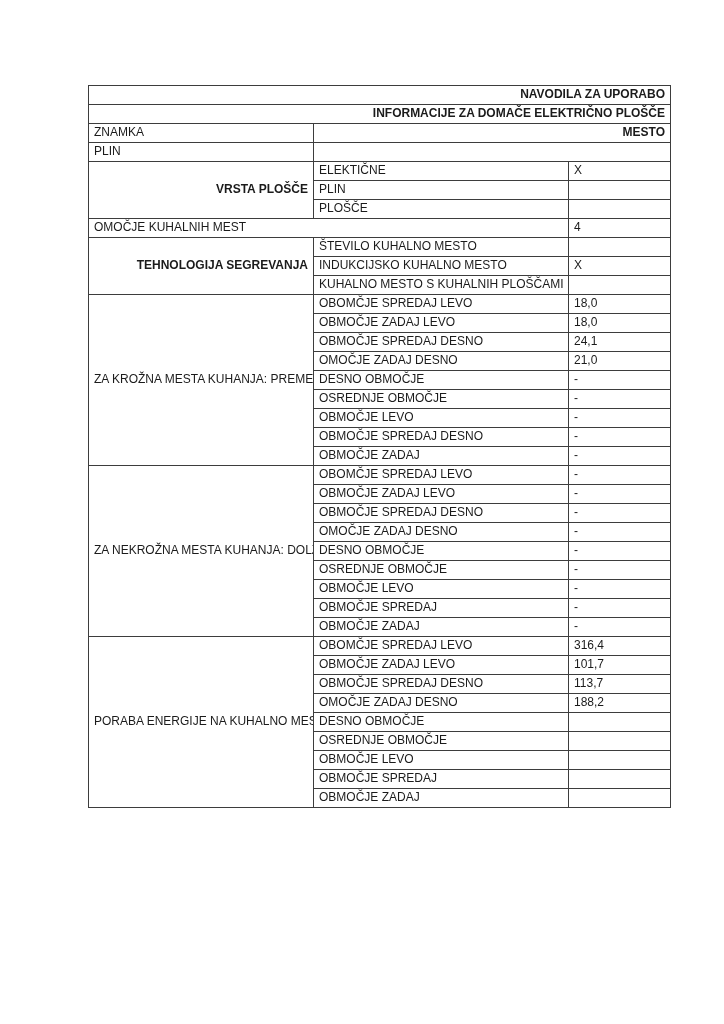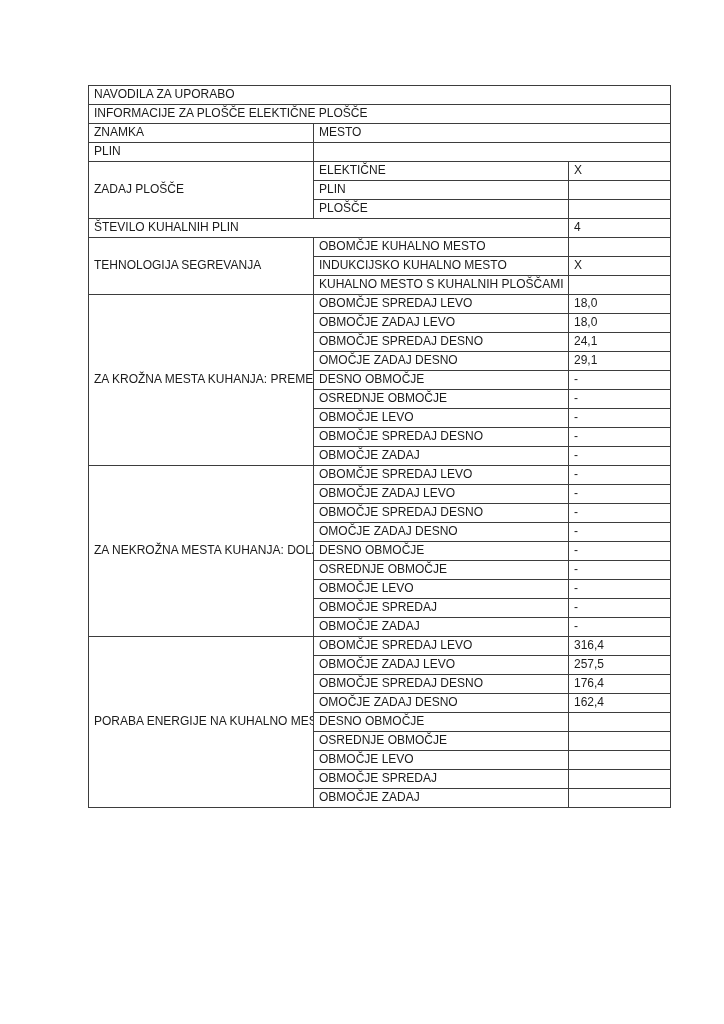--- a/index.html
+++ b/index.html
@@ -26,21 +26,21 @@
   }
   table.doc-table td {
     border: 1px solid #3d3d3d;
     height: 19px;
     padding: 0 5px;
     vertical-align: middle;
     white-space: nowrap;
     overflow: hidden;
     line-height: 1.15;
   }
-  td.center { text-align: left; }
+  td.center { text-align: right; font-weight: bold; }
   td.wrap {
     white-space: normal;
     text-align: center;
     padding: 0 4px;
     line-height: 1.3;
   }
   td.value-cell { text-align: left; }
 </style>
 </head>
 <body>
@@ -49,50 +49,50 @@
   <colgroup>
     <col style="width:225px">
     <col style="width:255px">
     <col style="width:102px">
   </colgroup>
   <tbody>
     <tr>
       <td colspan="3" class="center">NAVODILA ZA UPORABO</td>
     </tr>
     <tr>
-      <td colspan="3" class="center">INFORMACIJE ZA PLOŠČE ELEKTIČNE PLOŠČE</td>
+      <td colspan="3" class="center">INFORMACIJE ZA DOMAČE ELEKTRIČNO PLOŠČE</td>
     </tr>
     <tr>
       <td>ZNAMKA</td>
       <td colspan="2" class="center">MESTO</td>
     </tr>
     <tr>
       <td>PLIN</td>
       <td colspan="2"></td>
     </tr>
     <tr>
-      <td rowspan="3" class="center">ZADAJ PLOŠČE</td>
+      <td rowspan="3" class="center">VRSTA PLOŠČE</td>
       <td>ELEKTIČNE</td>
       <td class="value-cell">X</td>
     </tr>
     <tr>
       <td>PLIN</td>
       <td class="value-cell"></td>
     </tr>
     <tr>
       <td>PLOŠČE</td>
       <td class="value-cell"></td>
     </tr>
     <tr>
-      <td colspan="2">ŠTEVILO KUHALNIH PLIN</td>
+      <td colspan="2">OMOČJE KUHALNIH MEST</td>
       <td class="value-cell">4</td>
     </tr>
     <tr>
       <td rowspan="3" class="center">TEHNOLOGIJA SEGREVANJA</td>
-      <td>OBOMČJE KUHALNO MESTO</td>
+      <td>ŠTEVILO KUHALNO MESTO</td>
       <td class="value-cell"></td>
     </tr>
     <tr>
       <td>INDUKCIJSKO KUHALNO MESTO</td>
       <td class="value-cell">X</td>
     </tr>
     <tr>
       <td>KUHALNO MESTO S KUHALNIH PLOŠČAMI</td>
       <td class="value-cell"></td>
     </tr>
@@ -104,21 +104,21 @@
       <tr>
         <td>OBMOČJE ZADAJ LEVO</td>
         <td class="value-cell">18,0</td>
       </tr>
       <tr>
         <td>OBMOČJE SPREDAJ DESNO</td>
         <td class="value-cell">24,1</td>
       </tr>
       <tr>
         <td>OMOČJE ZADAJ DESNO</td>
-        <td class="value-cell">29,1</td>
+        <td class="value-cell">21,0</td>
       </tr>
       <tr>
         <td>DESNO OBMOČJE</td>
         <td class="value-cell">-</td>
       </tr>
       <tr>
         <td>OSREDNJE OBMOČJE</td>
         <td class="value-cell">-</td>
       </tr>
       <tr>
@@ -170,29 +170,29 @@
         <td>OBMOČJE ZADAJ</td>
         <td class="value-cell">-</td>
       </tr>
       <tr>
         <td class="wrap" rowspan="9">PORABA ENERGIJE NA KUHALNO MESTO, IZRAČUNANA NA KG EC, ELEKTRIČNO KUHANJE WH/KG</td>
         <td>OBOMČJE SPREDAJ LEVO</td>
         <td class="value-cell">316,4</td>
       </tr>
       <tr>
         <td>OBMOČJE ZADAJ LEVO</td>
-        <td class="value-cell">257,5</td>
-      </tr>
-      <tr>
-        <td>OBMOČJE SPREDAJ DESNO</td>
-        <td class="value-cell">176,4</td>
+        <td class="value-cell">101,7</td>
+      </tr>
+      <tr>
+        <td>OBMOČJE SPREDAJ DESNO</td>
+        <td class="value-cell">113,7</td>
       </tr>
       <tr>
         <td>OMOČJE ZADAJ DESNO</td>
-        <td class="value-cell">162,4</td>
+        <td class="value-cell">188,2</td>
       </tr>
       <tr>
         <td>DESNO OBMOČJE</td>
         <td class="value-cell"></td>
       </tr>
       <tr>
         <td>OSREDNJE OBMOČJE</td>
         <td class="value-cell"></td>
       </tr>
       <tr>

